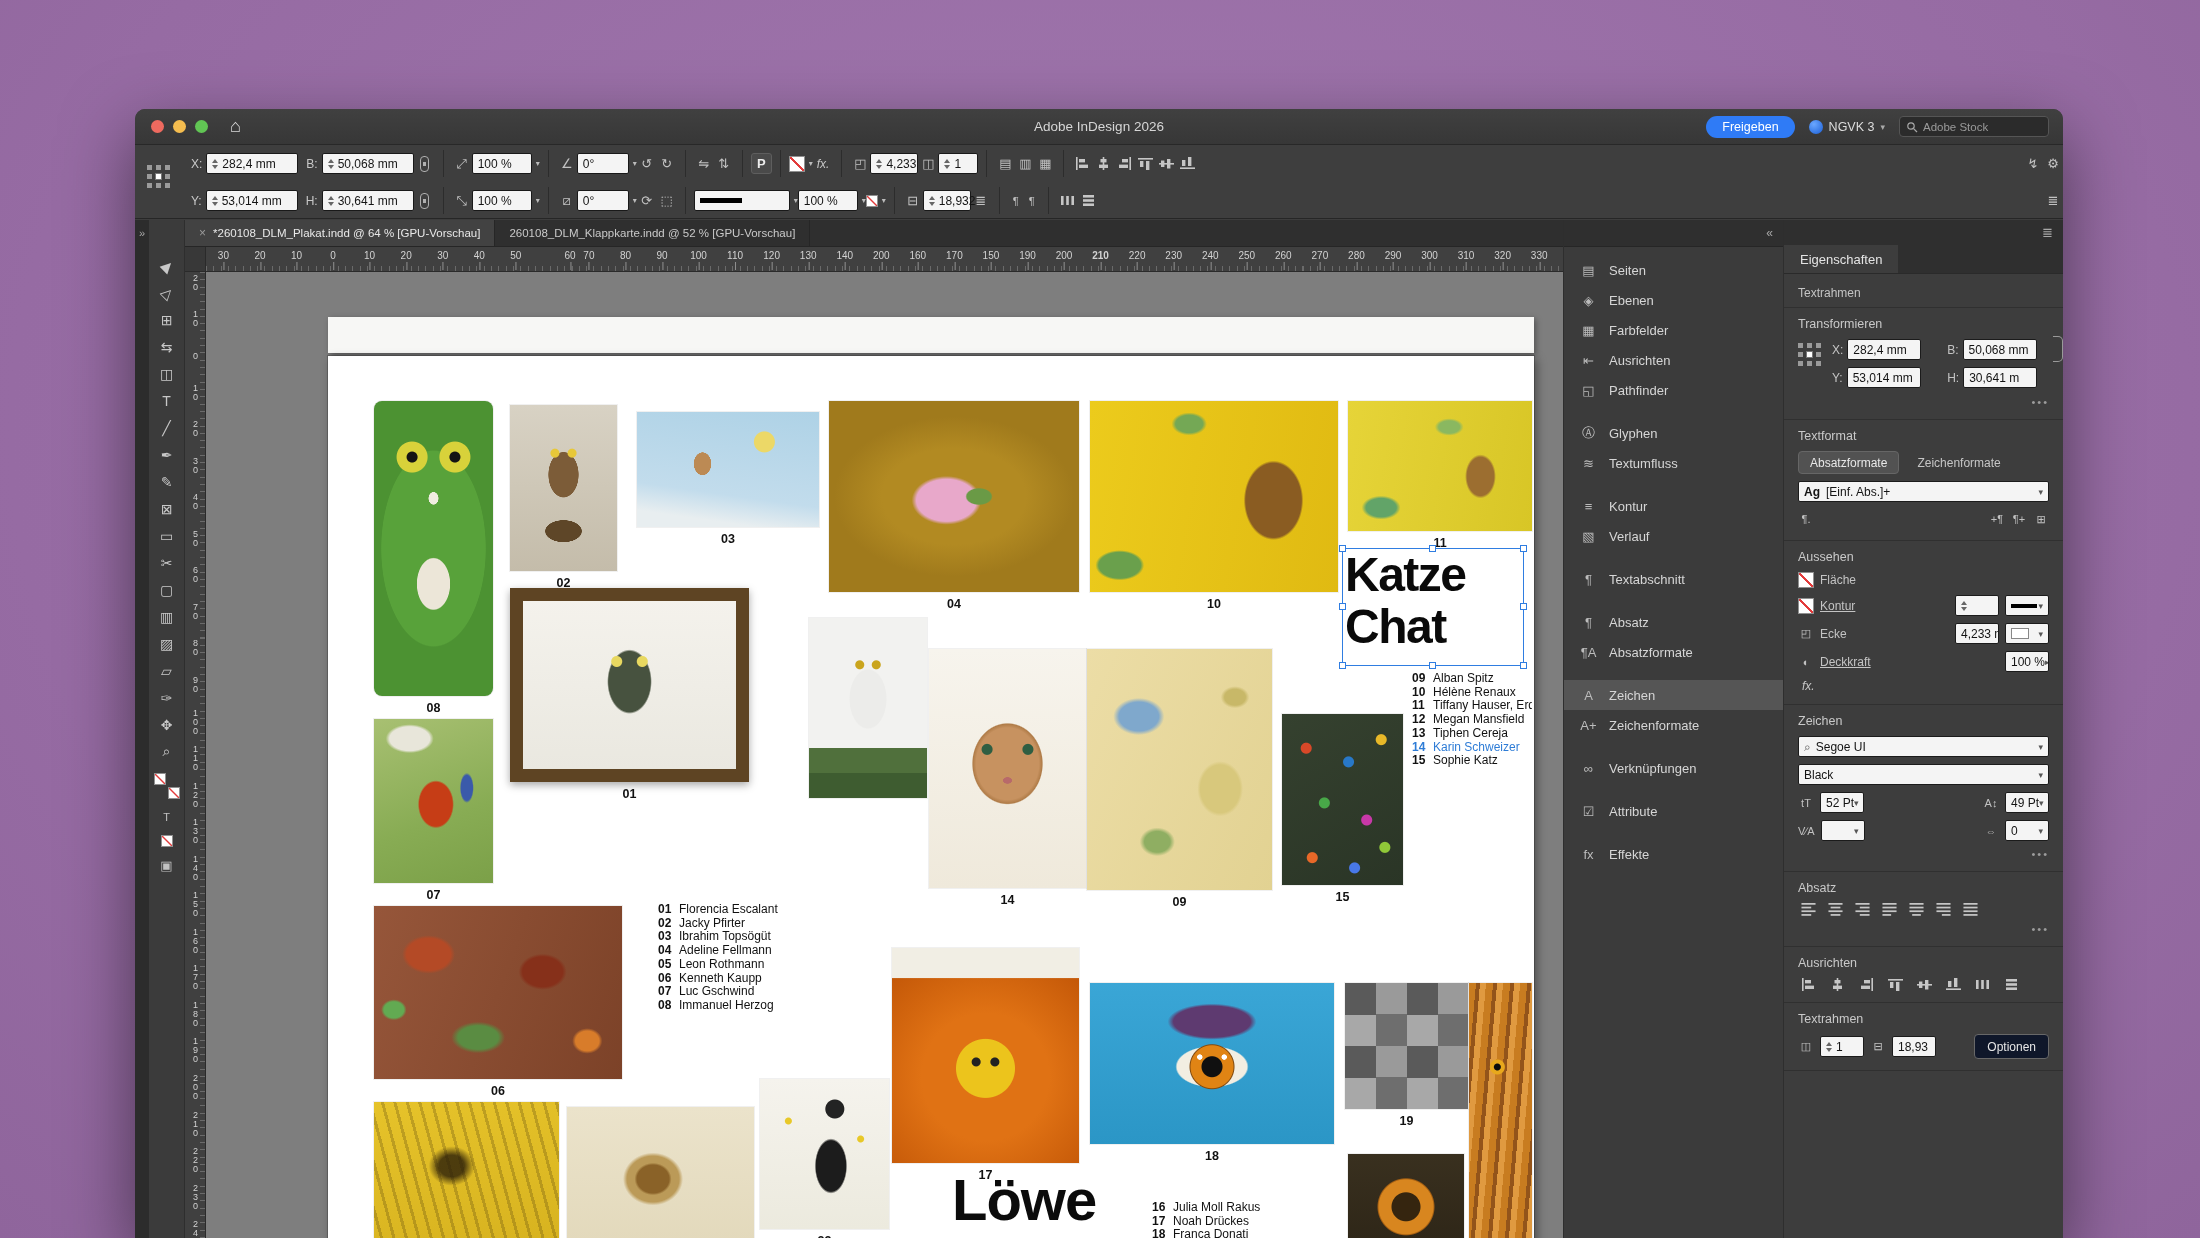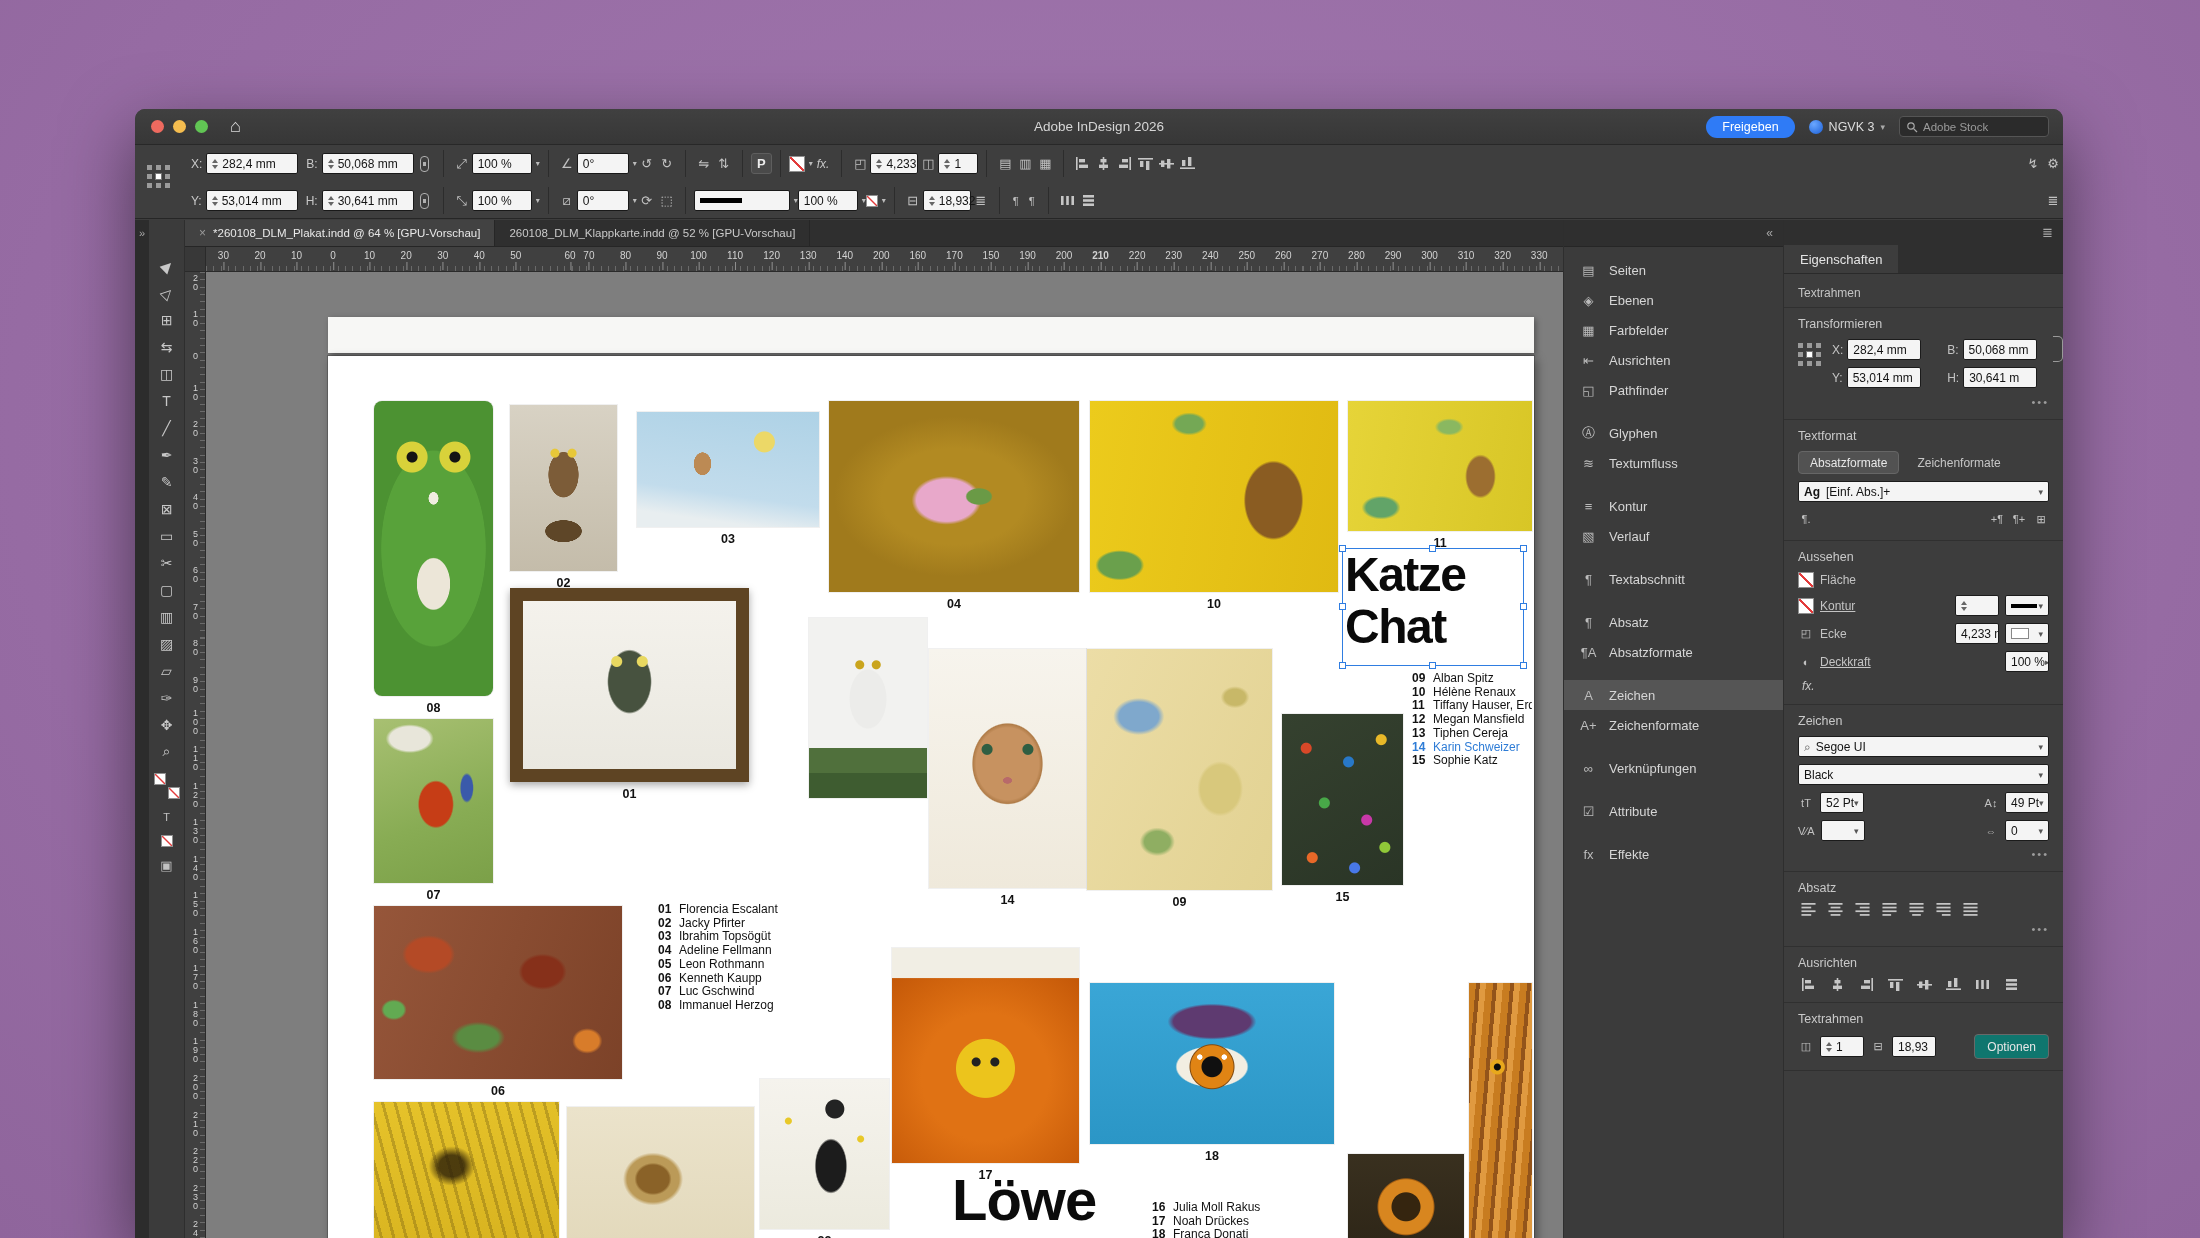--- a/index.html
+++ b/index.html
@@ -142,21 +142,21 @@
   .plabel { color:#c4c4c4; font-size:12px; }
   .plabel.ul { text-decoration:underline; }
   .prow { display:flex; align-items:center; gap:6px; margin-bottom:7px; }
   .pfield { background:#f4f4f4; border:1px solid #1b1b1b; border-radius:2px; height:21px;
             display:inline-flex; align-items:center; padding:0 5px; color:#131313; font-size:12px; white-space:nowrap; overflow:hidden; }
   .pf74 { width:74px; } .pf58 { width:44px; } .pf100 { flex:1; } .pf44 { width:44px; }
   .dots { color:#9c9c9c; font-size:11px; letter-spacing:2px; text-align:right; }
   .seg { background:#525252; border:1px solid #666; border-radius:4px; color:#e8e8e8; font-size:12px;
          height:23px; padding:0 11px; display:inline-flex; align-items:center; }
   .seg.inactive { background:transparent; border-color:transparent; color:#c6c6c6; }
-  .btn { background:#0f766e; border:1px solid #686868; border-radius:4px; color:#e6e6e6; font-size:12px;
+  .btn { background:#0f172a; border:1px solid #686868; border-radius:4px; color:#e6e6e6; font-size:12px;
          height:25px; display:inline-flex; align-items:center; justify-content:center; padding:0 12px;
          font-family:inherit; white-space:nowrap; }
   .tgrid { display:grid; grid-template-columns:auto auto; column-gap:14px; row-gap:7px; margin-left:34px; }
   .tcell { display:flex; align-items:center; gap:4px; }
   .props .refgrid { left:14px; top:auto; margin-top:4px; }
   .tf-wrap { position:relative; }
   .chain-v { position:absolute; right:0; top:28px; width:10px; height:26px; border:1px solid #9a9a9a;
              border-left:none; border-radius:0 5px 5px 0; }
   .ico-row { display:flex; align-items:center; }
 </style>
@@ -811,20 +811,24 @@
                 radial-gradient(circle 3px at 45% 46%, #fff 2.4px, rgba(0,0,0,0) 3px),
                 radial-gradient(circle 3px at 55% 46%, #fff 2.4px, rgba(0,0,0,0) 3px),
                 radial-gradient(circle 11px at 50% 52%, #101010 10px, rgba(0,0,0,0) 11px),
                 radial-gradient(circle 23px at 50% 52%, #e08414 21px, #804a10 22px, rgba(0,0,0,0) 23px),
                 radial-gradient(ellipse 60px 34px at 50% 52%, #f2eee2 58%, rgba(0,0,0,0) 61%),
                 radial-gradient(ellipse 74px 30px at 50% 24%, #5e3a70 52%, rgba(0,0,0,0) 60%),
                 linear-gradient(#3aa6d6, #2b96c6)" data-name="artwork-image"></div>
               <div class="cap" data-name="artwork-caption">18</div>
             </div>
 
+            <div class="art" style="left:1017px;top:627px;width:123px" data-name="artwork-a19">
+              <div class="fig" style="height:126px;background:conic-gradient(from 0deg, #9a9a9a 0 25%, #6e6e6e 0 50%, #a8a8a8 0 75%, #5a5a5a 0) 0 0/62px 63px" data-name="artwork-image"></div>
+              <div class="cap" data-name="artwork-caption">19</div>
+            </div>
 
             <div class="art" style="left:1141px;top:627px;width:63px" data-name="artwork-cat-fur">
               <div class="fig" style="height:300px;background:
                 radial-gradient(circle 8px at 45% 28%, #0c0c0c 3px, #e8a81c 4px 7px, rgba(0,0,0,0) 8px),
                 repeating-linear-gradient(95deg, #c87c20 0 7px, #93541a 7px 11px, #e09a40 11px 17px)" data-name="artwork-image"></div>
             </div>
 
             <div class="art" style="left:46px;top:746px;width:185px" data-name="artwork-yellow-cat">
               <div class="fig" style="height:160px;background:
                 radial-gradient(ellipse 42px 36px at 42% 40%, rgba(40,28,8,.8) 30%, rgba(0,0,0,0) 55%),

